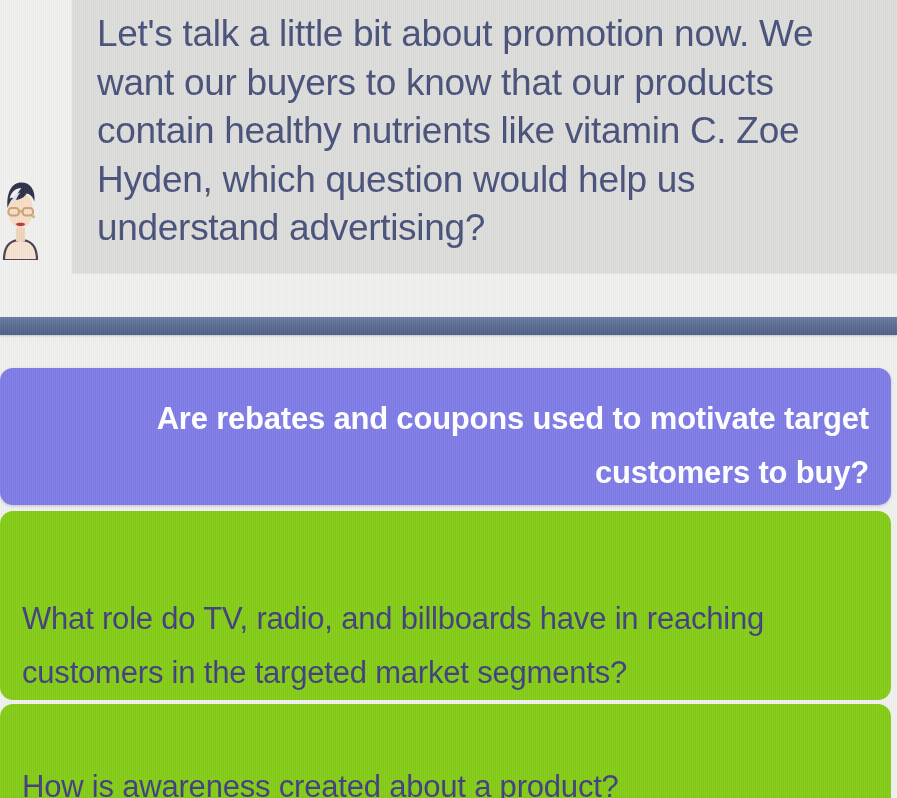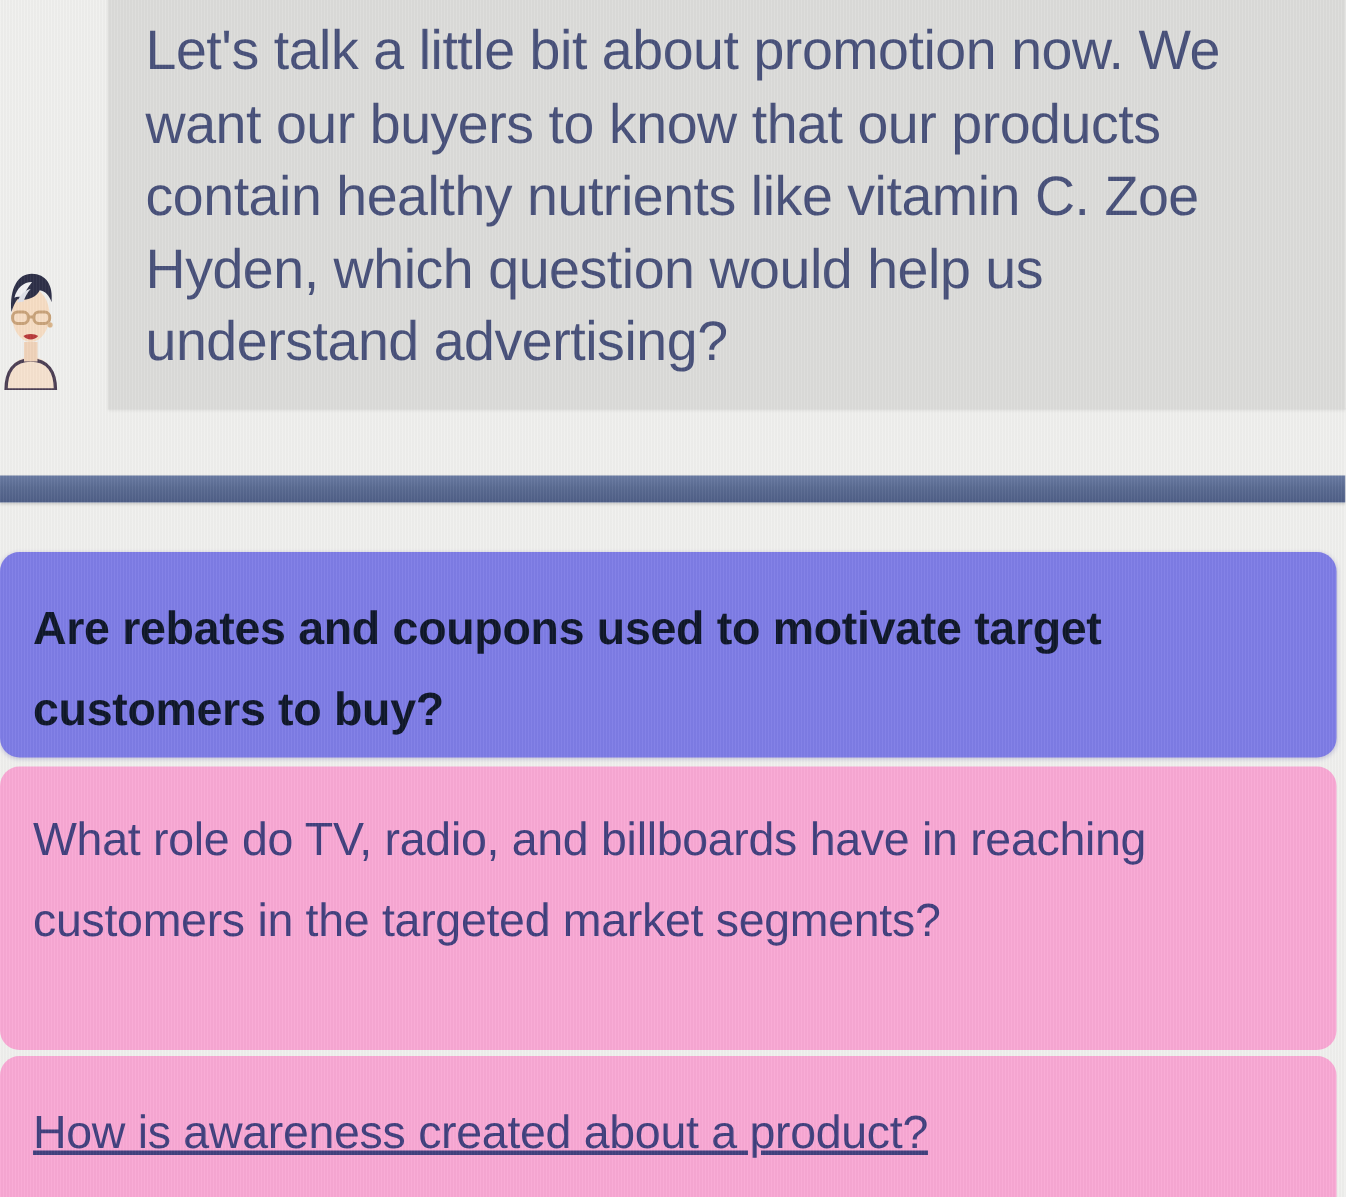--- a/index.html
+++ b/index.html
@@ -112,27 +112,29 @@
     letter-spacing: -0.2px;
     white-space: pre-wrap;
   }
 
   
   .option.selected {
     background: #7e7ce6;
     box-shadow: 0 1px 3px rgba(70,60,160,0.28);
   }
   .option.selected .option-text {
-    color: #0f172a;
+    color: #ffffff;
     font-weight: 700;
+    text-align: right;
   }
 
   
   .option.normal {
-    background: #f9a8d4;
+    background: #84cc16;
+    align-items: flex-end;
   }
   .option.normal .option-text {
     color: #41407e;
     font-weight: 400;
   }
 
   
   #option-0 { top: 33px;  height: 137px; }
   #option-0 .option-text { padding-top: 24px; }
 

